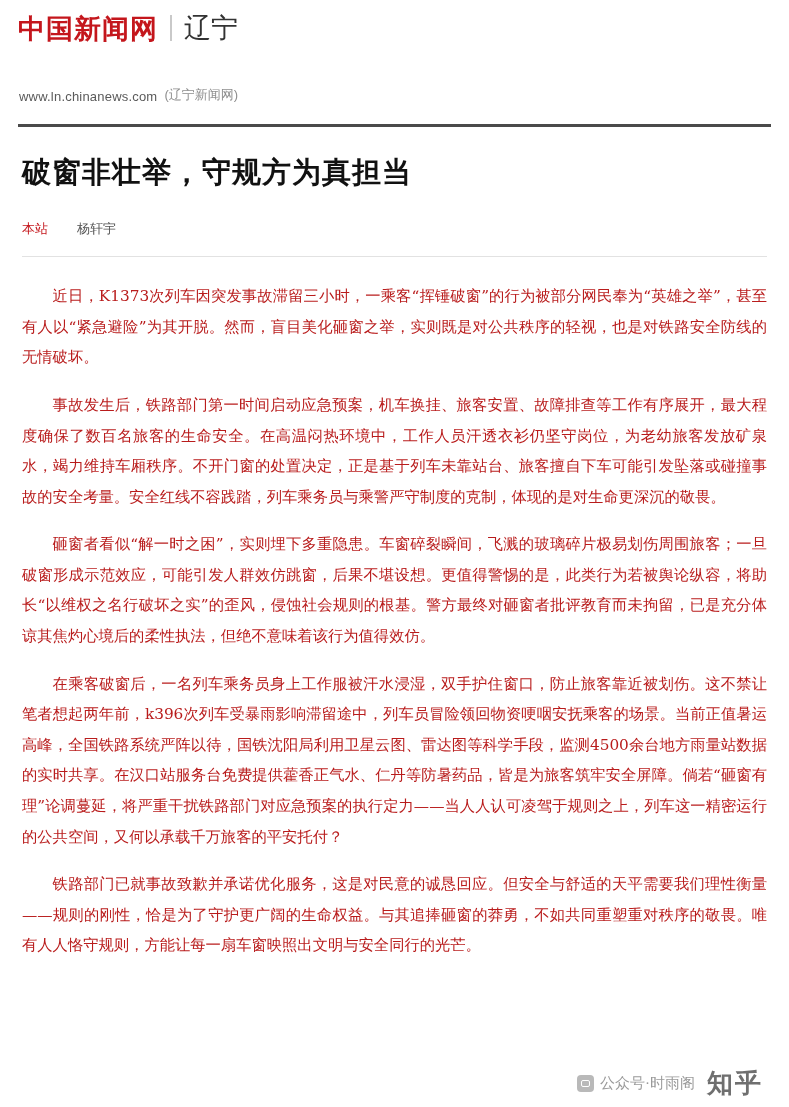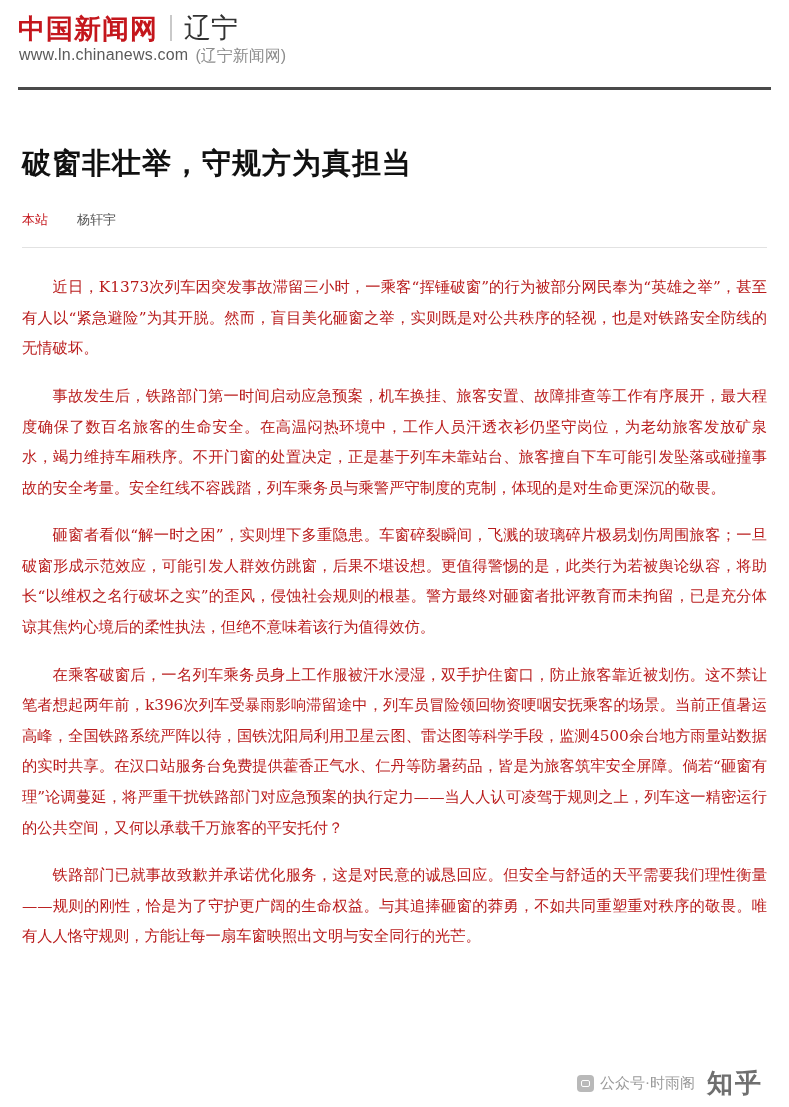--- a/index.html
+++ b/index.html
@@ -50,42 +50,42 @@
   }
   .logo-region {
     font-family: "DejaVu Serif", "Liberation Serif", serif;
     font-size: 27px;
     color: #333;
     line-height: 1;
     padding-bottom: 1px;
   }
   .url-row {
     display: flex;
-    align-items: flex-start;
+    align-items: flex-end;
     gap: 7px;
-    font-size: 16px;
+    font-size: 13px;
     color: #6b6b6b;
     margin-left: 1px;
+    margin-top: 40px;
   }
   .url-row .site-url {
     color: #5a5a5a;
     letter-spacing: 0.2px;
   }
   .url-row .site-sub {
     color: #8d8d8d;
   }
   .masthead-rule {
     height: 3px;
     background: #4a4a4a;
     margin: 10px 18px 0 18px;
   }
   
   .article-head {
     padding: 26px 22px 0 22px;
-    margin-top: 28px;
   }
   .article-title {
     font-family: "DejaVu Serif", "Liberation Serif", serif;
     font-size: 29px;
     font-weight: bold;
     color: #111;
     letter-spacing: 1px;
     margin: 0;
     line-height: 1.35;
   }

